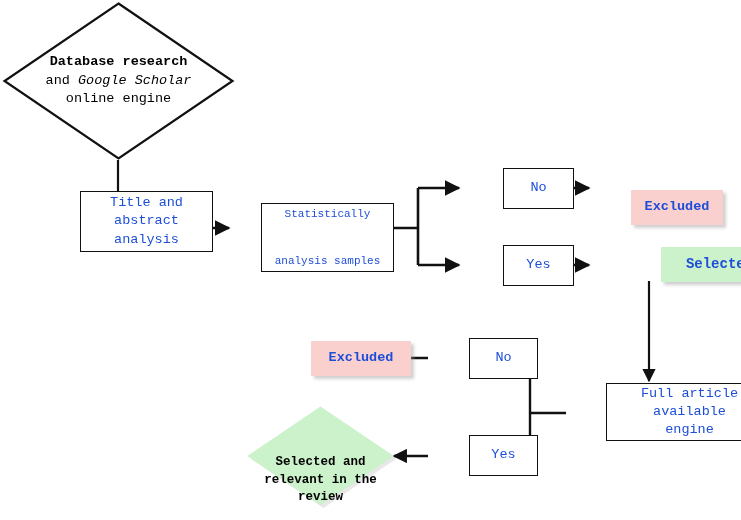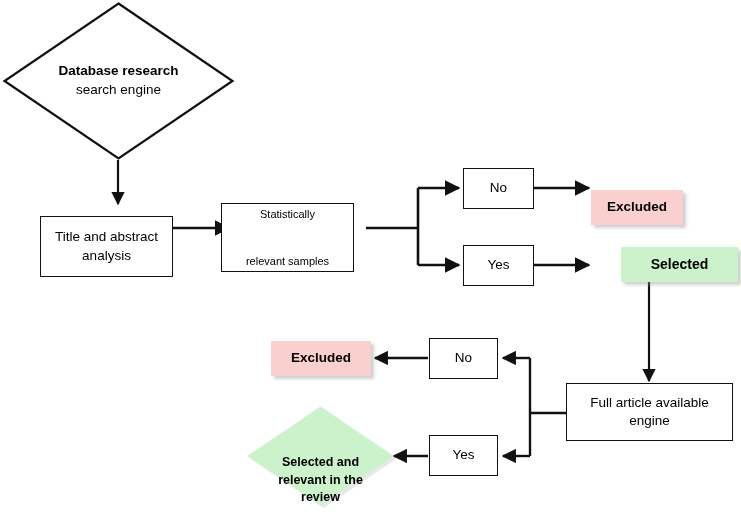--- a/index.html
+++ b/index.html
@@ -5,32 +5,33 @@
   html, body {
     margin: 0;
     padding: 0;
     background: #ffffff;
   }
   #canvas {
     position: relative;
     width: 741px;
     height: 520px;
     background: #ffffff;
-    font-family: Liberation Sans, sans-serif;
+    font-family: Liberation Mono, monospace;
     overflow: hidden;
   }
   .node {
     position: absolute;
     box-sizing: border-box;
     display: flex;
     align-items: center;
     justify-content: center;
     text-align: center;
-    color: #000000;
+    color: #1d4ed8;
     line-height: 1.35;
+    margin-left: 40px;
   }
   .box {
     background: #ffffff;
     border: 1.6px solid #111111;
   }
   .fill-box {
     border: none;
     font-weight: bold;
   }
   .shadowed {
@@ -117,33 +118,36 @@
 
   <div class="diamond-wrap" style="left:3px; top:2px; width:231px; height:158px;">
     <svg width="231" height="158" viewBox="0 0 231 158">
       <polygon points="115.5,1.5 229.5,79 115.5,156.5 1.5,79" fill="#ffffff" stroke="#111111" stroke-width="2.2"></polygon>
     </svg>
     <div class="diamond-label" style="font-size:13.5px;">
       <div>
         <span class="lbl-bold">Database research</span>
       </div>
       <div>
-        <span>search engine</span>
+        <span>and </span><span class="lbl-italic">Google Scholar</span>
+      </div>
+      <div>
+        <span>online engine</span>
       </div>
     </div>
   </div>
 
-  <div class="node box" style="left:40px; top:216px; width:133px; height:61px; font-size:13.5px; flex-direction:column;justify-content:center;">
+  <div class="node box" style="left:40px; top:191px; width:133px; height:61px; font-size:13.5px; flex-direction:column;justify-content:center;">
     <div>Title and abstract</div>
     <div>analysis</div>
   </div>
 
   <div class="node box" style="left:221px; top:203px; width:133px; height:69px; font-size:11px; flex-direction:column;gap:32px;">
     <div>Statistically</div>
-    <div>relevant samples</div>
+    <div>analysis samples</div>
   </div>
 
   <div class="node box" style="left:463px; top:168px; width:71px; height:41px; font-size:13.5px;">
     <span>No</span>
   </div>
 
   <div class="node box" style="left:463px; top:245px; width:71px; height:41px; font-size:13.5px;">
     <span>Yes</span>
   </div>
 

